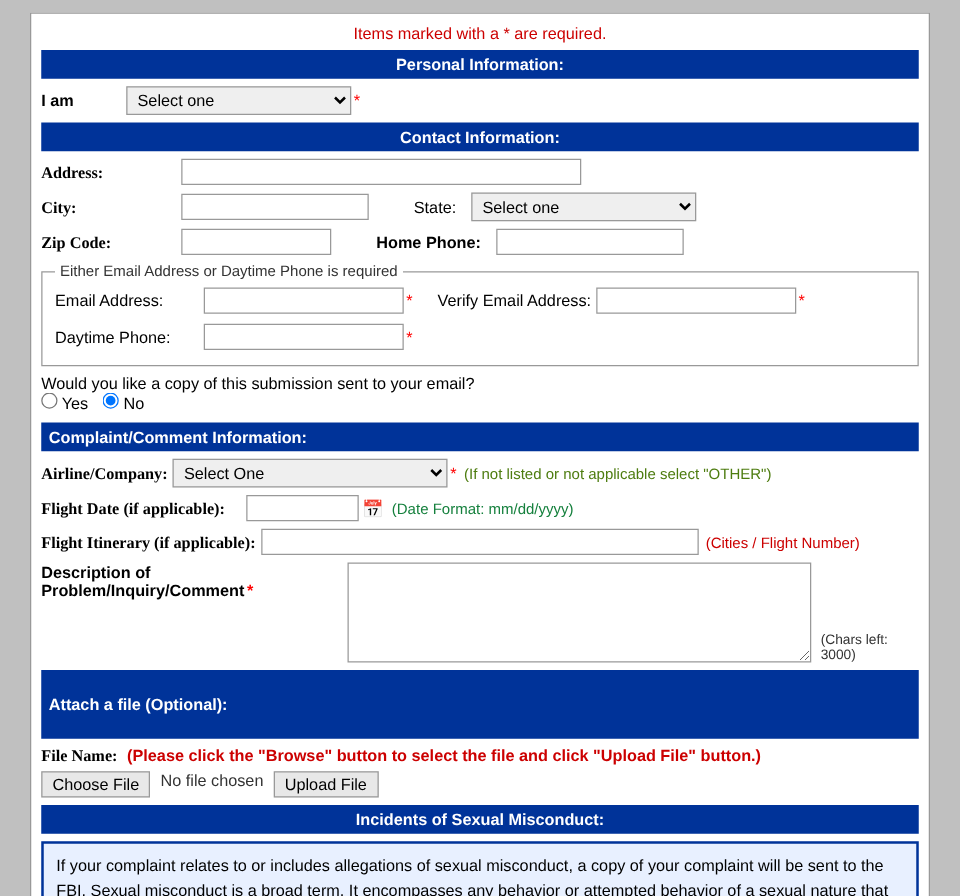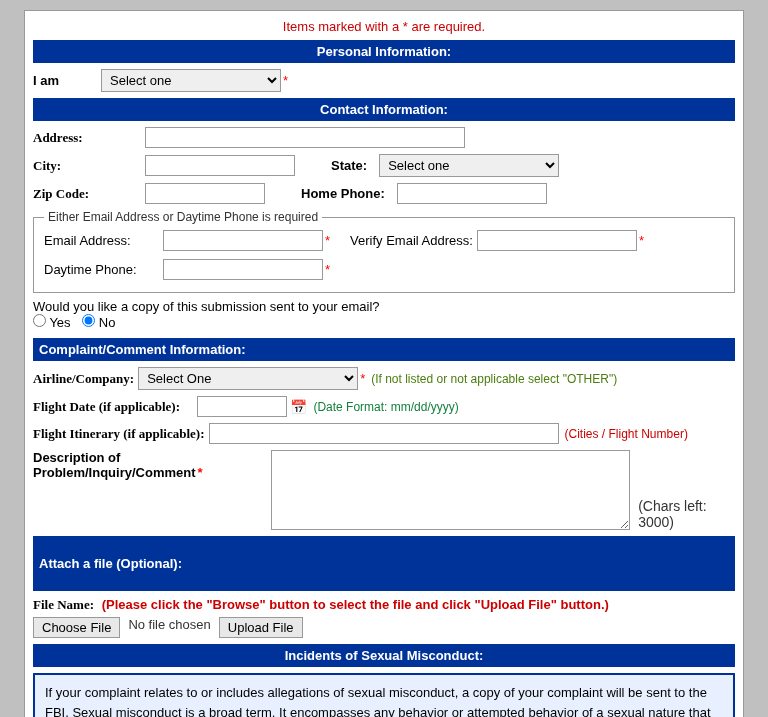--- a/index.html
+++ b/index.html
@@ -125,21 +125,21 @@
       color: #cc0000;
       font-size: 12px;
       margin-left: 6px;
     }
     .description-textarea {
       width: 400px;
       height: 80px;
       resize: vertical;
     }
     .chars-left {
-      font-size: 14px;
+      font-size: 11px;
       color: #333;
       margin-left: 8px;
       align-self: flex-end;
     }
     .complaint-label {
       font-weight: bold;
       vertical-align: top;
       min-width: 140px;
       margin-right: 4px;
     }
@@ -184,21 +184,21 @@
       padding: 4px 6px;
       margin-bottom: 6px;
     }
     .contact-row {
       display: flex;
       align-items: center;
       margin-bottom: 6px;
       gap: 8px;
     }
     .state-label {
-      font-weight: bold;
+      font-weight: normal;
       margin-right: 4px;
     }
     .home-phone-label {
       font-weight: bold;
       margin-right: 4px;
     }
     .i-am-row {
       display: flex;
       align-items: center;
       margin-bottom: 6px;

